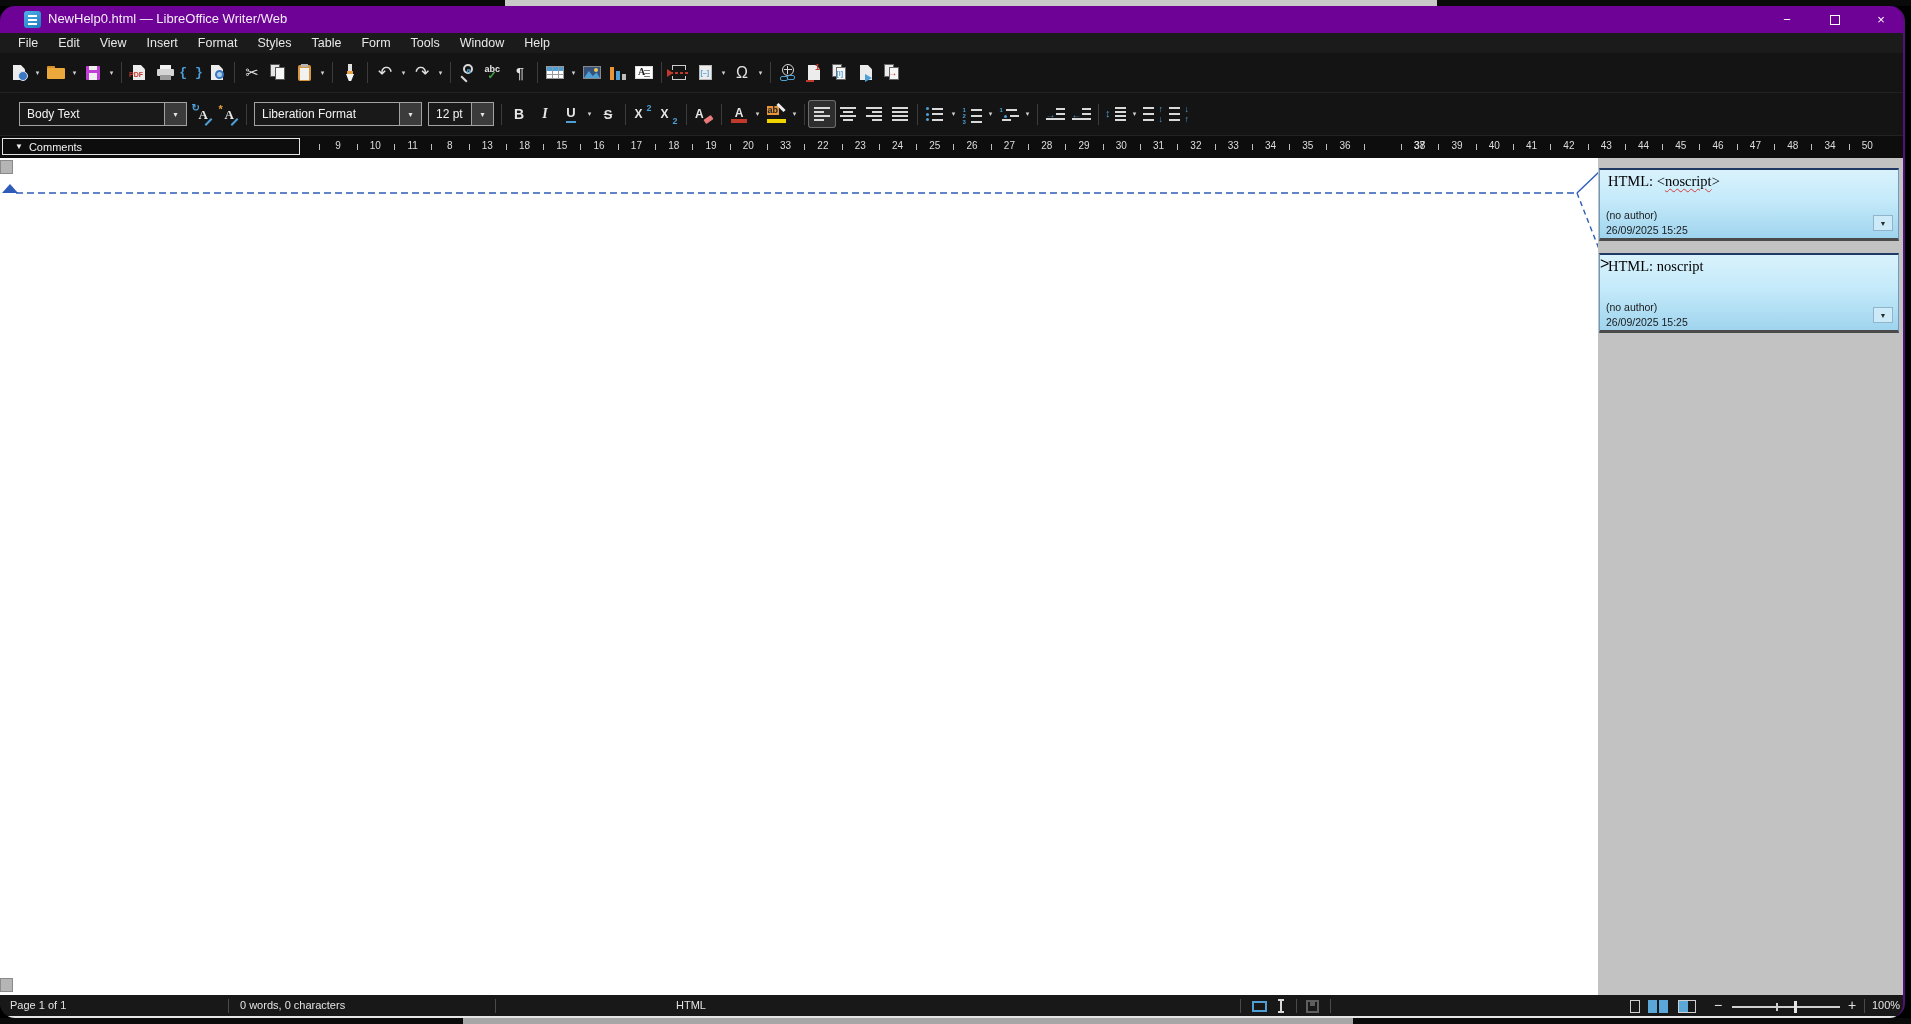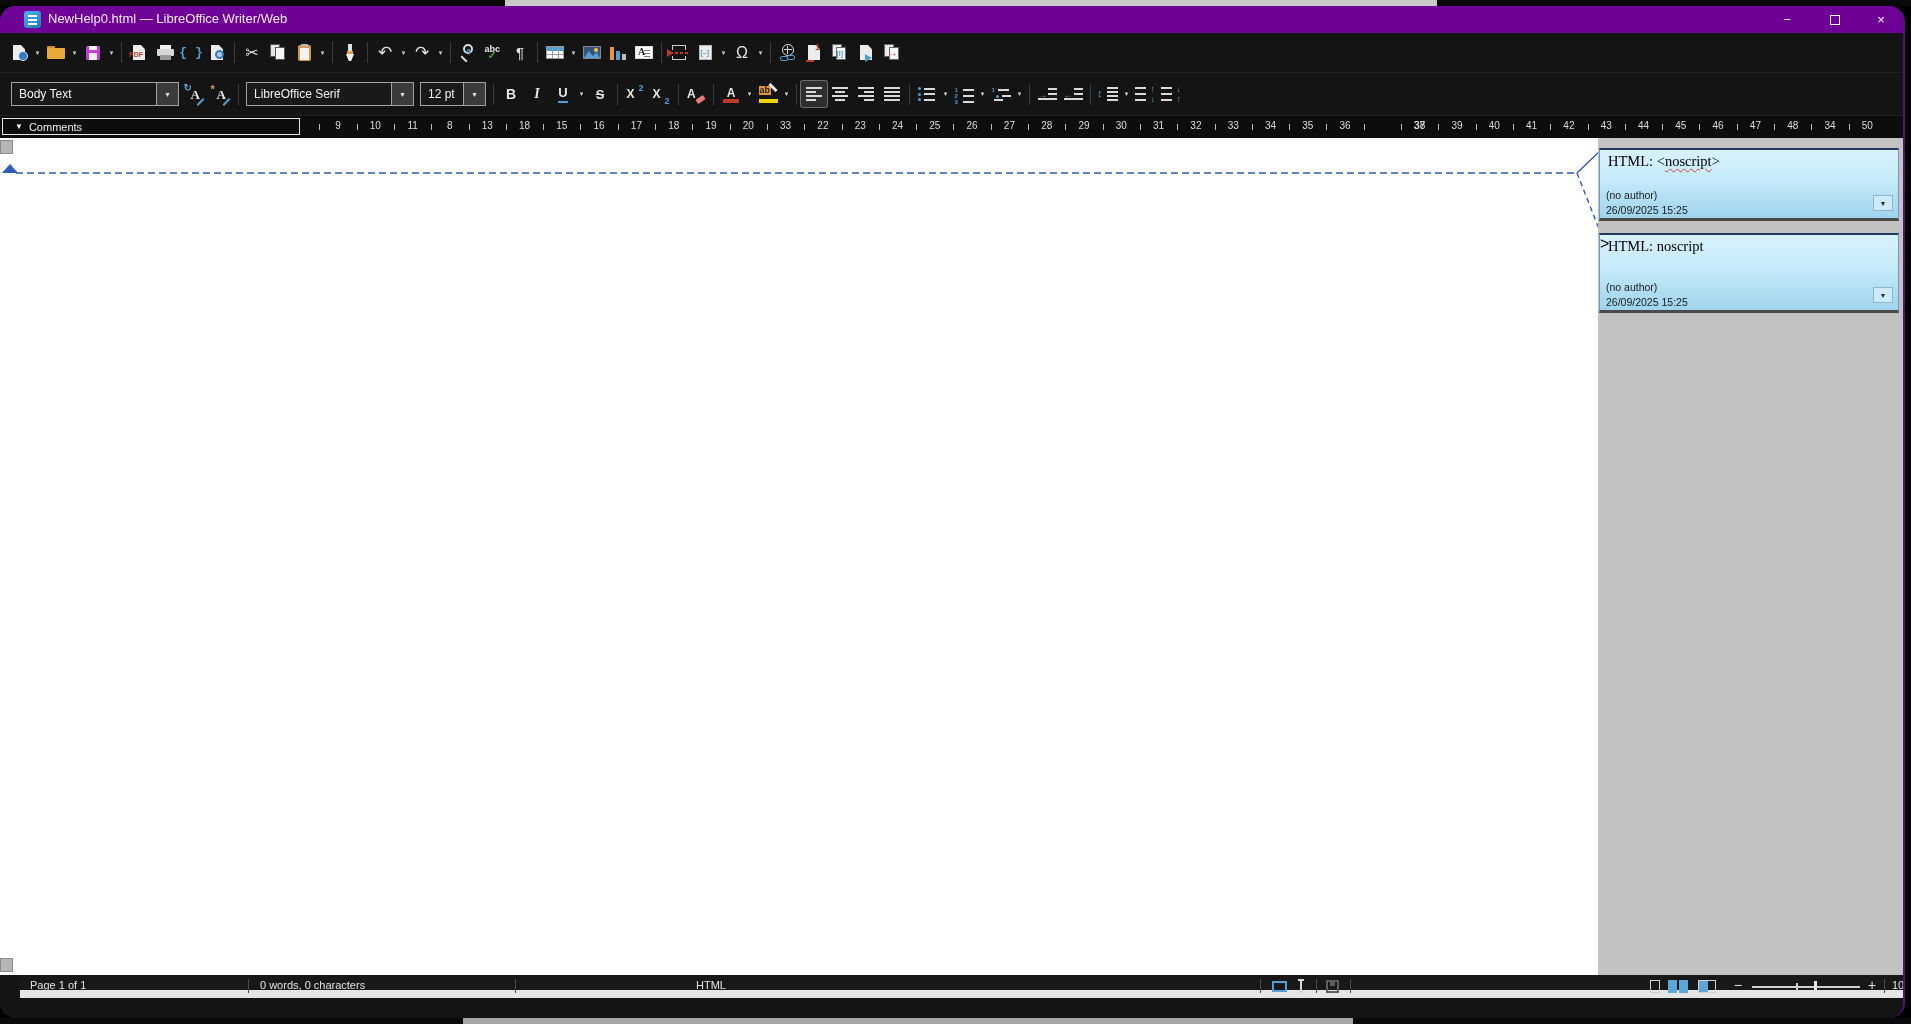--- a/index.html
+++ b/index.html
@@ -23,21 +23,21 @@
   .winbtn { position:absolute; top:0; width:42px; height:27px; display:flex; align-items:center; justify-content:center; color:#fff; font-size:13px; }
   .winbtn .maxbox { width:10px; height:10px; border:1.3px solid #fff; }
 
   
   .menubar { height:20px; background:#1b1b1b; display:flex; align-items:center; padding-left:8px; }
   .menubar .mi { color:#e8e8e8; font-size:12.5px; padding:2px 10px; white-space:nowrap; }
 
   
   .toolbar { display:flex; align-items:center; background:#141414; }
   .tb-main { height:40px; padding-left:6px; border-bottom:1px solid #222; }
-  .tb-fmt { height:43px; padding-left:8px; border-bottom:1px solid #222; }
+  .tb-fmt { height:43px; padding-left:16px; border-bottom:1px solid #222; }
   .tbtn { min-width:26px; height:26px; display:flex; align-items:center; justify-content:center; position:relative; border-radius:2px; }
   .tbtn.active { background:#2e2e2e; box-shadow:0 0 0 1px #6d6d6d; }
   .dd { width:11px; height:26px; display:flex; align-items:center; justify-content:center; color:#cfcfcf; font-size:7px; }
   .tsep { width:1px; height:21px; background:#3c3c3c; margin:0 4px; }
   .tbtn i { display:block; font-style:normal; }
   .rel { position:relative; } .ab { position:absolute; }
   .pg { width:12px; height:15px; background:#ececec; clip-path:polygon(0 0,66% 0,100% 28%,100% 100%,0 100%); }
   .glyph { color:#e2e2e2; font-size:15px; line-height:1; }
 
   
@@ -62,21 +62,21 @@
   .card { position:absolute; left:1px; width:300px; background:linear-gradient(180deg,#d9f2fc 0%,#c4eafa 45%,#9fd4ee 100%);
           border-top:2px solid #1f3864; border-left:1px solid #6b9cc0; border-right:1px solid #6b9cc0; border-bottom:3px solid #4a4a4a; }
   .card .ctext { position:absolute; left:8px; top:3px; font-family:"Liberation Serif", serif; font-size:14.5px; color:#000; white-space:nowrap; }
   .card .squig { text-decoration:underline; text-decoration-style:wavy; text-decoration-color:#d23b3b; text-decoration-thickness:1px; text-underline-offset:2px; }
   .card .cauthor { position:absolute; left:6px; bottom:17px; font-size:10.5px; color:#1a1a1a; }
   .card .cdate { position:absolute; left:6px; bottom:2px; font-size:10.5px; color:#1a1a1a; }
   .card .cdd { position:absolute; right:5px; bottom:7px; width:20px; height:16px; background:#cdeaf8; border:1px solid #8fb4cc; display:flex; align-items:center; justify-content:center; font-size:7px; color:#2a2a2a; }
   .right-strip { position:absolute; left:1903px; top:0; width:2px; height:837px; background:#55107a; }
 
   
-  .statusbar { position:relative; height:23px; background:#181818; border-bottom:8px solid #e5e5e5;margin-left:20px; }
+  .statusbar { position:relative; height:23px; background:#181818; border-bottom:2px solid #e5e5e5; }
   .sb { position:absolute; top:4px; font-size:11px; color:#e3e3e3; white-space:nowrap; }
   .ssep { position:absolute; top:4px; width:1px; height:14px; background:#4a4a4a; }
   .sic { position:absolute; } 
 </style>
 </head>
 <body>
 <div id="stage">
 
   <div class="top-strip">
       <div class="gray-seg"></div>
@@ -89,20 +89,33 @@
           <i></i>
         </span>
       <span class="title">NewHelp0.html — LibreOffice Writer/Web</span>
       <span class="winbtn" style="left:1766px">−</span>
       <span class="winbtn" style="left:1814px">
           <span class="maxbox"></span>
         </span>
       <span class="winbtn" style="left:1860px">×</span>
     </div>
 
+    <div class="menubar" id="menubar">
+        <span class="mi">File</span>
+        <span class="mi">Edit</span>
+        <span class="mi">View</span>
+        <span class="mi">Insert</span>
+        <span class="mi">Format</span>
+        <span class="mi">Styles</span>
+        <span class="mi">Table</span>
+        <span class="mi">Form</span>
+        <span class="mi">Tools</span>
+        <span class="mi">Window</span>
+        <span class="mi">Help</span>
+      </div>
 
     <div class="toolbar tb-main" id="tbmain">
         <span class="tbtn">
           <span style="display:flex;align-items:center;justify-content:center">
             <i class="pg rel"></i>
             <i class="ab" style="left:12px;top:11px;width:10px;height:10px;border-radius:50%;background:#3b78c3;border:1.5px solid #d8e6f4"></i>
           </span>
         </span>
         <span class="dd">▾</span>
         <span class="tbtn">
@@ -347,21 +360,21 @@
               <i class="rel" style="width:19px;height:17px">
                 <i class="ab" style="left:5px;top:1px;font:600 13px 'Liberation Serif',serif;color:#e6e6e6">A</i>
                 <i class="ab" style="left:-1px;top:-3px;font:bold 11px 'Liberation Sans',sans-serif;color:#e8a33d">*</i>
                 <i class="ab" style="right:0;bottom:0;width:9px;height:2px;background:#4d9fd6;transform:rotate(-45deg)"></i>
               </i>
             </span>
           </span>
           <span class="tsep"></span>
         </span>
       <div class="combo" style="width:168px">
-        <span class="cval" style="flex:1">LibreOffice Serif</span>
+        <span class="cval" style="flex:1">Liberation Format</span>
         <span class="carr">▾</span>
       </div>
       <div class="combo" style="width:66px">
         <span class="cval" style="flex:1">12 pt</span>
         <span class="carr">▾</span>
       </div>
       <span class="tsep"></span>
       <span id="fmtB" style="display:flex;align-items:center">
           <span class="tbtn">
             <span style="display:flex;align-items:center;justify-content:center">

